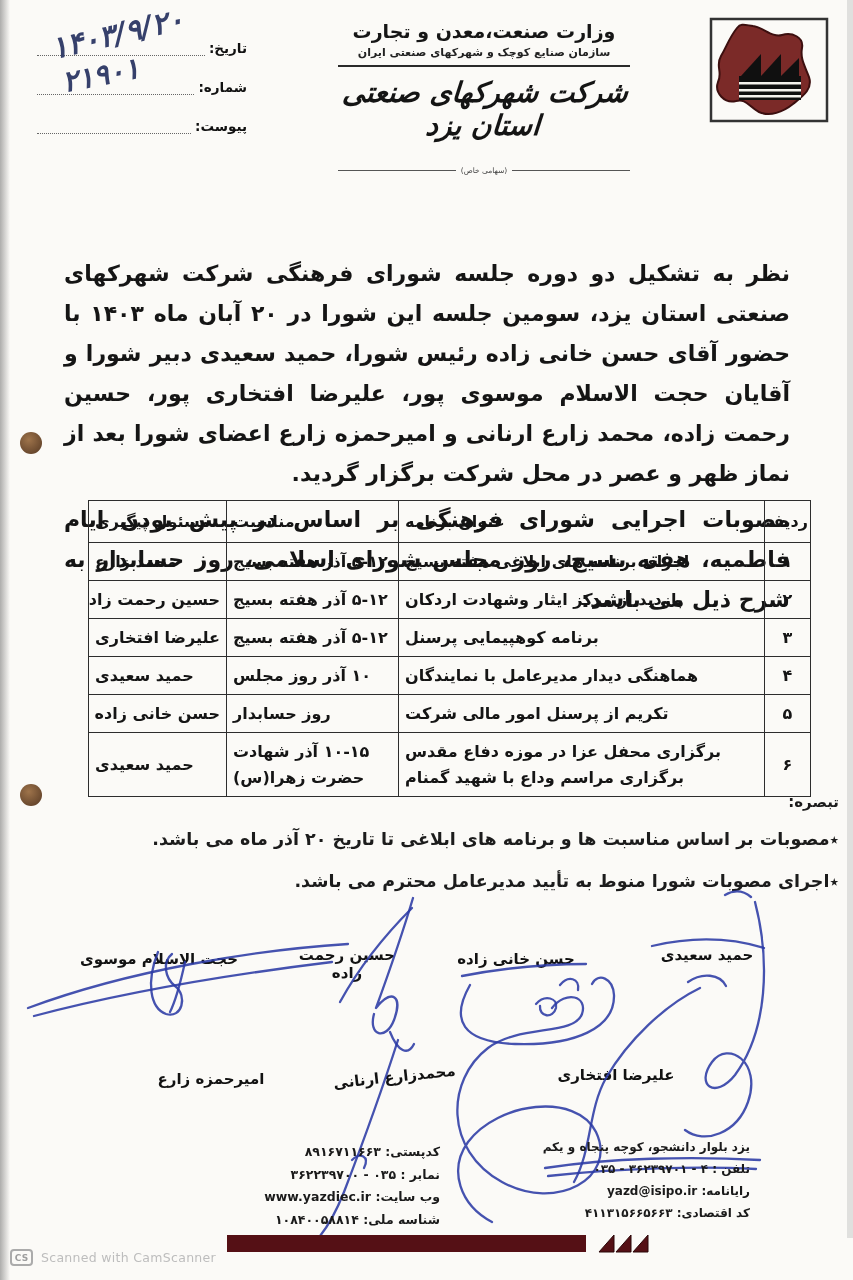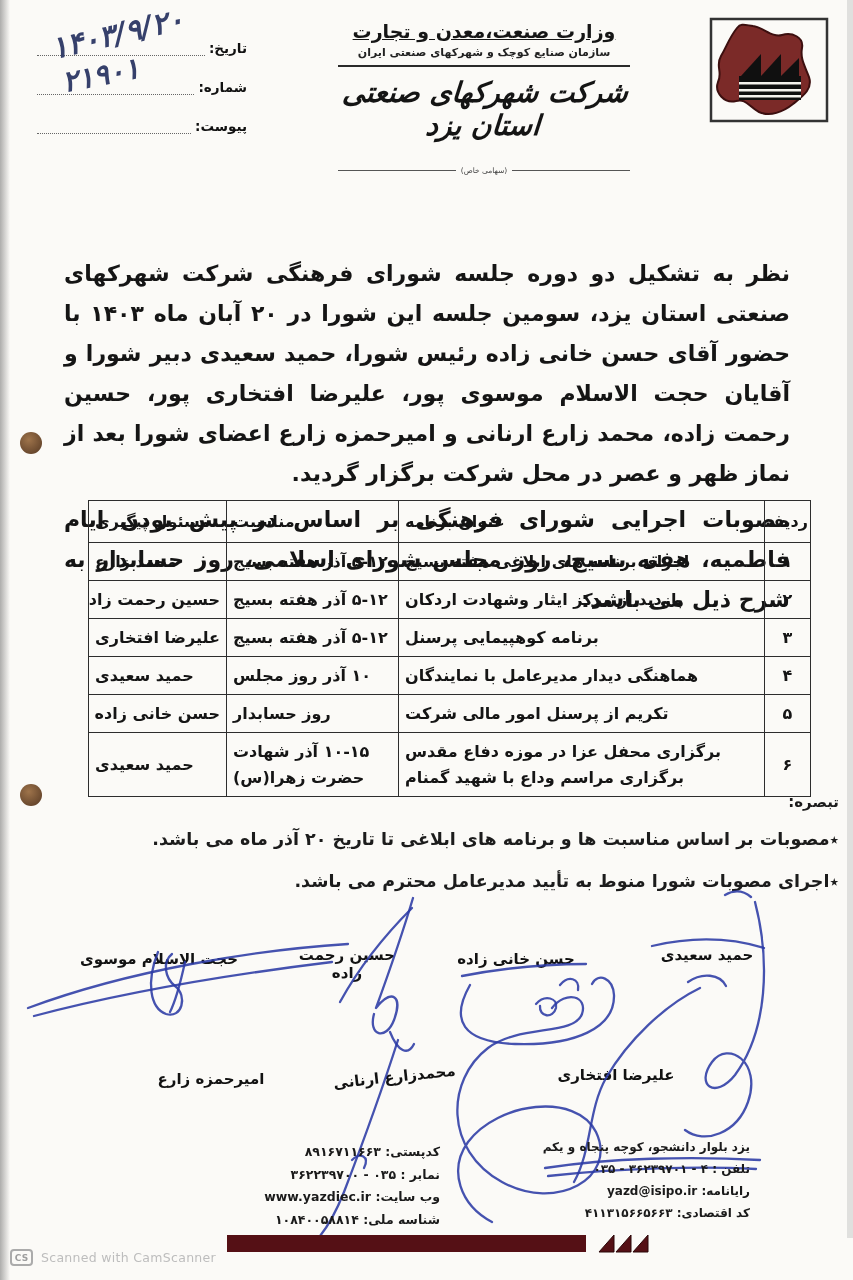--- a/index.html
+++ b/index.html
@@ -16,21 +16,21 @@
   
   .meta { left:33px; top:40px; width:214px; direction:rtl; }
   .meta-row { display:flex; align-items:flex-end; margin-bottom:23px; }
   .meta-label { font-size:13.5px; font-weight:bold; color:#111; }
   .meta-dots { flex:1; border-bottom:1.5px dotted #666; height:13px; margin-left:4px; margin-right:4px; }
   .hand { color:#36406b; font-style:italic; font-weight:bold; white-space:nowrap; }
   .hand-date { left:50px; top:16px; font-size:30px; transform:rotate(-13deg); letter-spacing:2px; }
   .hand-num  { left:62px; top:58px; font-size:29px; transform:rotate(-11deg); letter-spacing:5px; }
   
   .hdr { left:338px; top:20px; width:292px; text-align:center; direction:rtl; }
-  .hdr-ministry { font-size:19px; font-weight:bold; letter-spacing:0; color:#161616;text-decoration:underline; }
+  .hdr-ministry { font-size:19px; font-weight:bold; letter-spacing:0; color:#161616; }
   .hdr-org { font-size:11px; font-weight:bold; margin-top:4px; color:#222; }
   .hdr-line { height:2px; background:#2a2a2a; margin-top:6px; }
   .hdr-company { font-size:28px; font-weight:bold; font-style:italic; margin-top:9px;
                  transform:skewX(-4deg); color:#141414; }
   .hdr-note { display:flex; align-items:center; justify-content:center; margin-top:24px; }
   .hdr-note .seg { flex:1; height:1px; background:#555; }
   .hdr-note .txt { font-size:7.5px; color:#444; padding:0 5px; }
   
   .doc-title { left:63px; top:211px; width:727px; direction:rtl; text-align:right;
                font-size:17.5px; font-weight:600; color:#1b1b1b; }

